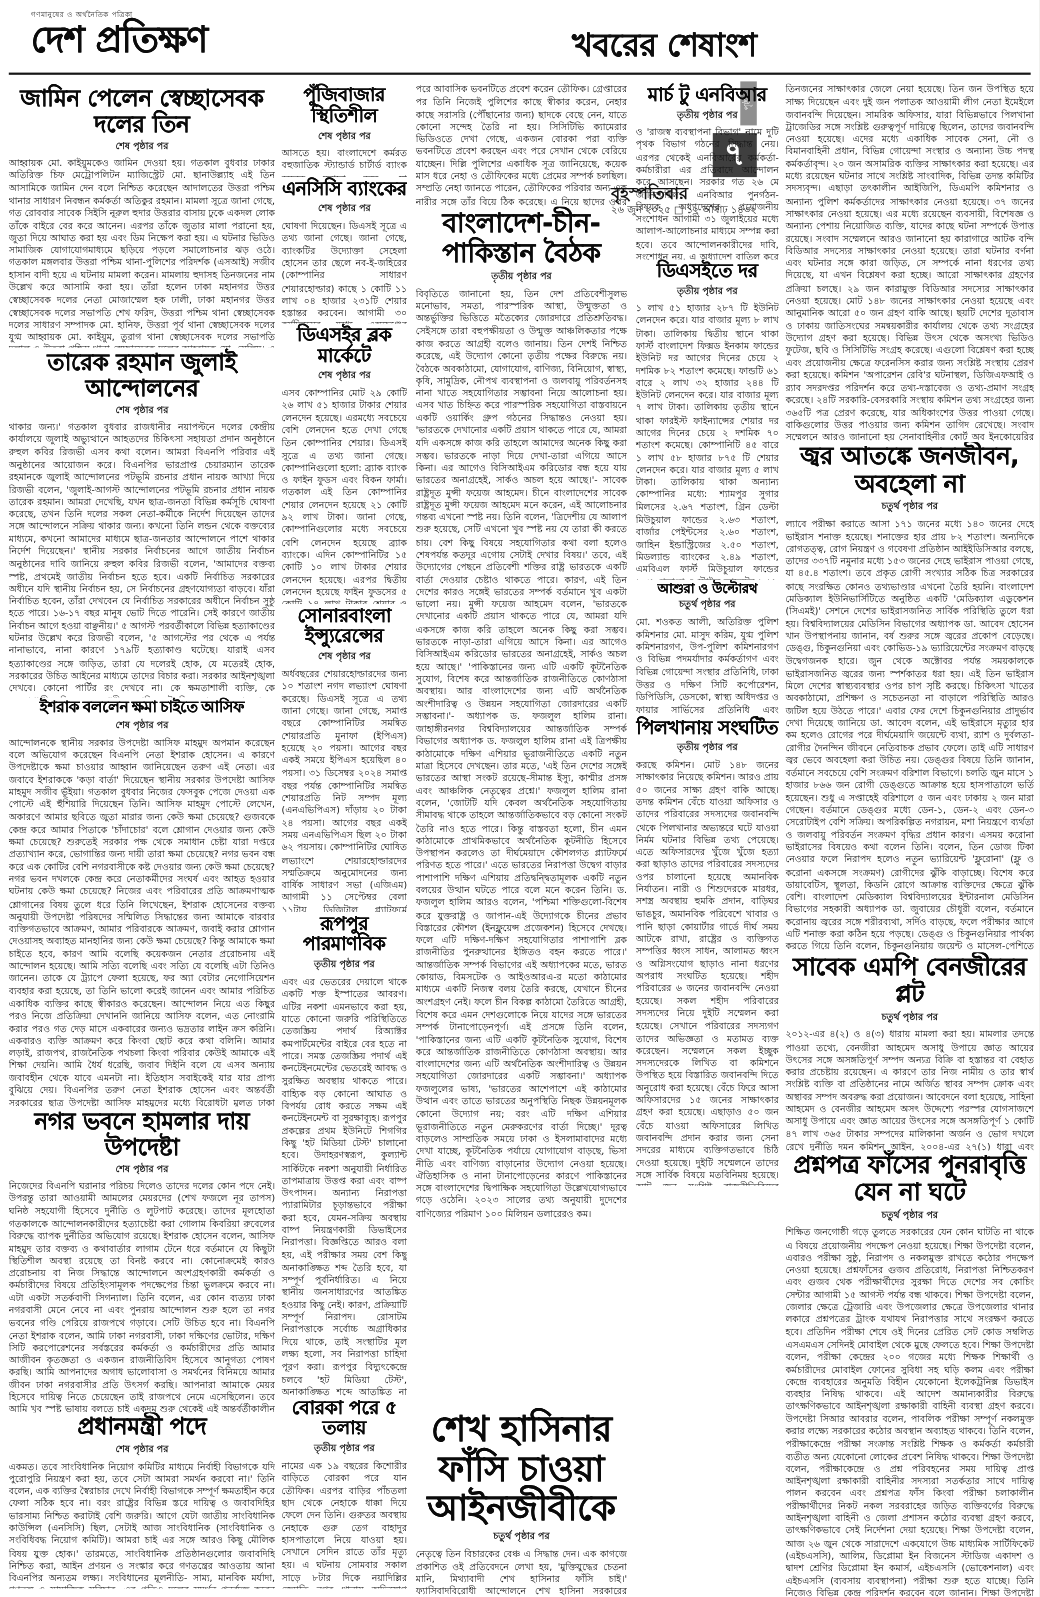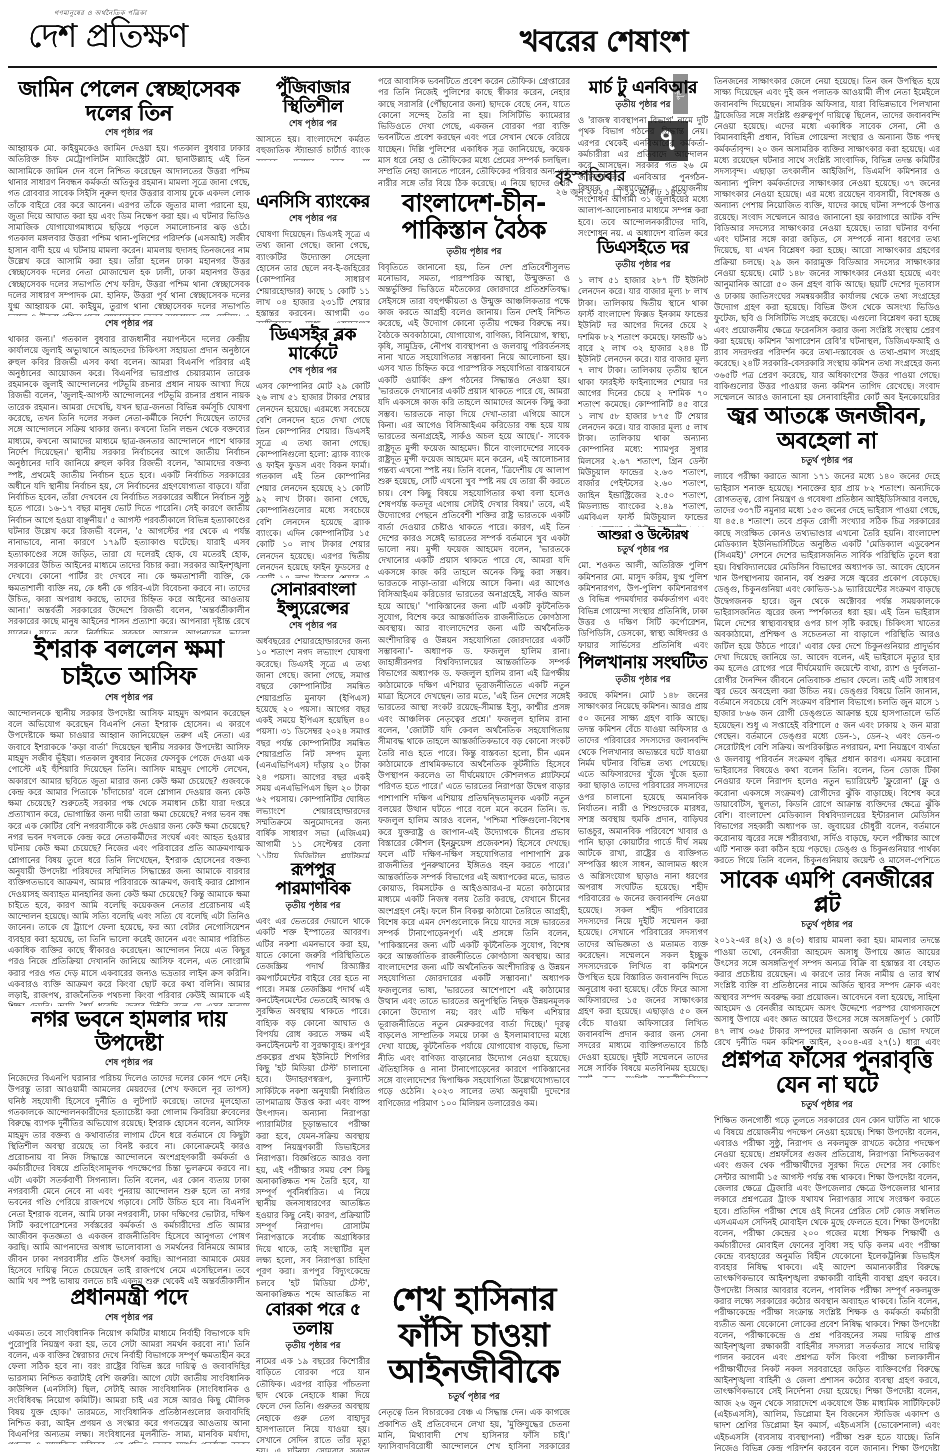--- a/index.html
+++ b/index.html
@@ -2,22 +2,22 @@
 <html lang="bn"><head>
 <meta charset="utf-8">
 <style>
   html,body{margin:0;padding:0;background:#e8e8e4;}
   .page{position:relative;width:945px;height:1452px;margin:0 auto;background:#ffffff;
         font-family:"DejaVu Sans","Liberation Sans",sans-serif;color:#111;overflow:hidden;}
   
   .masthead{position:absolute;left:0;top:0;width:945px;height:70px;}
   .mast-rule{position:absolute;left:8px;right:8px;top:66px;height:2px;background:#161616;}
   .logo-wrap{position:absolute;left:28px;top:8px;}
-  .tagline{font-size:6.5px;color:#333;letter-spacing:.5px;margin-left:26px;font-style:italic;}
-  .logo{font-size:33px;font-weight:normal;letter-spacing:-1px;line-height:1.0;color:#0b0b0b;
+  .tagline{font-size:6.5px;color:#333;letter-spacing:.5px;}
+  .logo{font-size:33px;font-weight:bold;letter-spacing:-1px;line-height:1.0;color:#0b0b0b;
         text-shadow:0 0 .6px #000;}
   .head-right{position:absolute;left:520px;top:18px;display:flex;align-items:flex-end;gap:7px;flex-direction:column;}
   .section-title{font-size:29px;font-weight:bold;color:#0e0e0e;letter-spacing:-.5px;white-space:nowrap;
         text-shadow:0 0 .5px #000;}
   .page-strip{width:15px;height:40px;background:#8f8f8f;color:#fff;display:flex;align-items:center;
         justify-content:center;}
   .page-strip span{writing-mode:vertical-rl;transform:rotate(180deg);font-size:7.5px;}
   .page-box{width:40px;height:40px;background:#3f3f3f;color:#fff;display:flex;align-items:center;
         justify-content:center;font-size:30px;font-weight:bold;}
   .date-block{line-height:1.15;padding-left:2px;}
@@ -65,46 +65,47 @@
   </div>
 
   <div class="content">
     <div class="band band-a">
         <article style="height: 240px;">
           <h2 class="headline" style="font-size: 21px; text-align: center;">জামিন পেলেন স্বেচ্ছাসেবক দলের তিন</h2>
           <div class="cont">শেষ পৃষ্ঠার পর</div>
           <div class="body">আহ্বায়ক মো. কাইয়ুমকেও জামিন দেওয়া হয়। গতকাল বুধবার ঢাকার অতিরিক্ত চিফ মেট্রোপলিটন ম্যাজিস্ট্রেট মো. ছানাউল্ল্যাহ এই তিন আসামিকে জামিন দেন বলে নিশ্চিত করেছেন আদালতের উত্তরা পশ্চিম থানার সাধারণ নিবন্ধন কর্মকর্তা অতিকুর রহমান। মামলা সূত্রে জানা গেছে, গত রোববার সাবেক সিইসি নূরুল হুদার উত্তরার বাসায় ঢুকে একদল লোক তাঁকে বাইরে বের করে আনেন। এরপর তাঁকে জুতার মালা পরানো হয়, জুতা দিয়ে আঘাত করা হয় এবং ডিম নিক্ষেপ করা হয়। এ ঘটনার ভিডিও সামাজিক যোগাযোগমাধ্যমে ছড়িয়ে পড়লে সমালোচনার ঝড় ওঠে। গতকাল মঙ্গলবার উত্তরা পশ্চিম থানা-পুলিশের পরিদর্শক (এসআই) সজীব হাসান বাদী হয়ে এ ঘটনায় মামলা করেন। মামলায় হুদাসহ তিনজনের নাম উল্লেখ করে আসামি করা হয়। তাঁরা হলেন ঢাকা মহানগর উত্তর স্বেচ্ছাসেবক দলের নেতা মোজাম্মেল হক ঢালী, ঢাকা মহানগর উত্তর স্বেচ্ছাসেবক দলের সভাপতি শেখ ফরিদ, উত্তরা পশ্চিম থানা স্বেচ্ছাসেবক দলের সাধারণ সম্পাদক মো. হানিফ, উত্তরা পূর্ব থানা স্বেচ্ছাসেবক দলের যুগ্ম আহ্বায়ক মো. কাইয়ুম, তুরাগ থানা স্বেচ্ছাসেবক দলের সভাপতি দুলাল ও উত্তরা পশ্চিম থানা স্বেচ্ছাসেবক দলের আহ্বায়ক মো. সেলিম। এ ছাড়া মামলায় অজ্ঞাতনামা ব্যক্তিদের আসামি করা হয়। গত সোমবার রাতে মো. হানিফকে সেনাবাহিনী আটক করে উত্তরা পশ্চিম থানা-পুলিশের কাছে হস্তান্তর করে। তাঁকে পরদিন মামলায় গ্রেপ্তার দেখিয়ে আদালতে পাঠানোর নির্দেশ দেন আদালত। তাঁর জামিনের আবেদন শুনানির জন্য আজ দিন ধার্য ছিল। মামলার আসামি মোজাম্মেল হক ঢালী ও মো. কাইয়ুম আজ আদালতে আত্মসমর্পণ করে জামিন চান। শুনানি শেষে আদালত তিনজনকে জামিন দেন।</div>
         </article>
         <article style="height: 318px;">
+          <h2 class="headline" style="font-size: 21px;">তারেক রহমান জুলাই আন্দোলনের</h2>
           <div class="cont">শেষ পৃষ্ঠার পর</div>
           <div class="body">থাকার জন্য।' গতকাল বুধবার রাজধানীর নয়াপল্টনে দলের কেন্দ্রীয় কার্যালয়ে জুলাই অভ্যুত্থানে আহতদের চিকিৎসা সহায়তা প্রদান অনুষ্ঠানে রুহুল কবির রিজভী এসব কথা বলেন। আমরা বিএনপি পরিবার এই অনুষ্ঠানের আয়োজন করে। বিএনপির ভারপ্রাপ্ত চেয়ারম্যান তারেক রহমানকে জুলাই আন্দোলনের পটভূমি রচনার প্রধান নায়ক আখ্যা দিয়ে রিজভী বলেন, 'জুলাই-আগস্ট আন্দোলনের পটভূমি রচনার প্রধান নায়ক তারেক রহমান। আমরা দেখেছি, যখন ছাত্র-জনতা বিভিন্ন কর্মসূচি ঘোষণা করেছে, তখন তিনি দলের সকল নেতা-কর্মীকে নির্দেশ দিয়েছেন তাদের সঙ্গে আন্দোলনে সক্রিয় থাকার জন্য। কখনো তিনি লন্ডন থেকে বক্তব্যের মাধ্যমে, কখনো আমাদের মাধ্যমে ছাত্র-জনতার আন্দোলনে পাশে থাকার নির্দেশ দিয়েছেন।' স্থানীয় সরকার নির্বাচনের আগে জাতীয় নির্বাচন অনুষ্ঠানের দাবি জানিয়ে রুহুল কবির রিজভী বলেন, 'আমাদের বক্তব্য স্পষ্ট, প্রথমেই জাতীয় নির্বাচন হতে হবে। একটি নির্বাচিত সরকারের অধীনে যদি স্থানীয় নির্বাচন হয়, সে নির্বাচনের গ্রহণযোগ্যতা বাড়বে। যাঁরা নির্বাচিত হবেন, তাঁরা দেখবেন যে নির্বাচিত সরকারের অধীনে নির্বাচন সুষ্ঠু হতে পারে। ১৬-১৭ বছর মানুষ ভোট দিতে পারেনি। সেই কারণে জাতীয় নির্বাচন আগে হওয়া বাঞ্ছনীয়।' ৫ আগস্ট পরবর্তীকালে বিভিন্ন হত্যাকাণ্ডের ঘটনার উল্লেখ করে রিজভী বলেন, '৫ আগস্টের পর থেকে এ পর্যন্ত নানাভাবে, নানা কারণে ১৭৯টি হত্যাকাণ্ড ঘটেছে। যারাই এসব হত্যাকাণ্ডের সঙ্গে জড়িত, তারা যে দলেরই হোক, যে মতেরই হোক, সরকারের উচিত আইনের মাধ্যমে তাদের বিচার করা। সরকার আইনশৃঙ্খলা দেখবে। কোনো পার্টির রং দেখবে না। কে ক্ষমতাশালী ব্যক্তি, কে ক্ষমতাশালী ব্যক্তি নয়, কে ধনী কে গরিব-এটা বিবেচনা করবে না। তাদের উচিত, কারা অপরাধ করছে, তাদের চিহ্নিত করে আইনের আওতায় আনা।' অন্তর্বর্তী সরকারের উদ্দেশে রিজভী বলেন, 'অন্তর্বর্তীকালীন সরকারের কাছে মানুষ আইনের শাসন প্রত্যাশা করে। আপনারা দৃষ্টান্ত রেখে যাবেন। যাতে করে নির্বাচিত সরকার আসলে আপনাদের ভালো ভূমিকাগুলো চিহ্নিত করে আরও ভালো কিছু করার চেষ্টা করে। কেন এই সময়ে এসে এত খুন-জখম হবে, কেন এত ডাকাতি, চুরি হত্যাকাণ্ড ঘটবে, এসব বিষয়ে অন্তর্বর্তীকালীন সরকারকে আরও বেশি তৎপর হতে হবে।' আমরা বিএনপি পরিবারের সদস্যসচিব কৃষিবিদ মোকছেদুল মোমিন মিথুনের সভাপতিত্বে সংগঠনের উপদেষ্টা ইঞ্জিনিয়ার আশরাফউদ্দিন বকুলসহ অনেকে অনুষ্ঠানে উপস্থিত ছিলেন।</div>
         </article>
         <article style="height: 372px;">
-          <h2 class="headline" style="font-size: 24px;">ইশরাক বললেন ক্ষমা চাইতে আসিফ</h2>
+          <h2 class="headline" style="font-size: 14px; font-family: Liberation Serif, serif;">ইশরাক বললেন ক্ষমা চাইতে আসিফ</h2>
           <div class="cont">শেষ পৃষ্ঠার পর</div>
           <div class="body">আন্দোলনকে স্থানীয় সরকার উপদেষ্টা আসিফ মাহমুদ অপমান করেছেন বলে অভিযোগ করেছেন বিএনপি নেতা ইশরাক হোসেন। এ কারণে উপদেষ্টাকে ক্ষমা চাওয়ার আহ্বান জানিয়েছেন তরুণ এই নেতা। এর জবাবে ইশরাককে 'কড়া বার্তা' দিয়েছেন স্থানীয় সরকার উপদেষ্টা আসিফ মাহমুদ সজীব ভূঁইয়া। গতকাল বুধবার নিজের ফেসবুক পেজে দেওয়া এক পোস্টে এই হুঁশিয়ারি দিয়েছেন তিনি। আসিফ মাহমুদ পোস্টে লেখেন, অকারণে আমার ছবিতে জুতা মারার জন্য কেউ ক্ষমা চেয়েছে? গুজবকে কেন্দ্র করে আমার পিতাকে 'চাঁদাচোর' বলে শ্লোগান দেওয়ার জন্য কেউ ক্ষমা চেয়েছে? শুরুতেই সরকার পক্ষ থেকে সমাধান চেষ্টা যারা দপ্তরে প্রত্যাখ্যান করে, ভোগান্তির জন্য দায়ী তারা ক্ষমা চেয়েছে? নগর ভবন বন্ধ করে এক কোটির বেশি নগরবাসীকে কষ্ট দেওয়ার জন্য কেউ ক্ষমা চেয়েছে? নগর ভবন দখলকে কেন্দ্র করে নেতাকর্মীদের সংঘর্ষ এবং আহত হওয়ার ঘটনায় কেউ ক্ষমা চেয়েছে? নিজের এবং পরিবারের প্রতি আক্রমণাত্মক শ্লোগানের বিষয় তুলে ধরে তিনি লিখেছেন, ইশরাক হোসেনের বক্তব্য অনুযায়ী উপদেষ্টা পরিষদের সম্মিলিত সিদ্ধান্তের জন্য আমাকে বারবার ব্যক্তিগতভাবে আক্রমণ, আমার পরিবারকে আক্রমণ, জবাই করার শ্লোগান দেওয়াসহ অব্যাহত মানহানির জন্য কেউ ক্ষমা চেয়েছে? কিন্তু আমাকে ক্ষমা চাইতে হবে, কারণ আমি বলেছি কয়েকজন নেতার প্ররোচনায় এই আন্দোলন হয়েছে। আমি সত্যি বলেছি এবং সত্যি যে বলেছি এটা তিনিও জানেন। তাকে যে ট্র্যাপে ফেলা হয়েছে, ফর অ্যা বেটার নেগোসিয়েশন ব্যবহার করা হয়েছে, তা তিনি ভালো করেই জানেন এবং আমার পরিচিত একাধিক ব্যক্তির কাছে স্বীকারও করেছেন। আন্দোলন নিয়ে এত কিছুর পরও নিজে প্রতিক্রিয়া দেখাননি জানিয়ে আসিফ বলেন, এত নোংরামি করার পরও গত দেড় মাসে একবারের জন্যও ভদ্রতার লাইন ক্রস করিনি। একবারও ব্যক্তি আক্রমণ করে কিংবা ছোট করে কথা বলিনি। আমার লড়াই, রাজপথ, রাজনৈতিক পথচলা কিংবা পরিবার কেউই আমাকে এই শিক্ষা দেয়নি। আমি ধৈর্য ধরেছি, জবাব দিইনি বলে যে এসব অন্যায় জবাবহীন থেকে যাবে এমনটা না। ইতিহাস সবাইকেই যার যার প্রাপ্য বুঝিয়ে দেয়। বিএনপির তরুণ নেতা ইশরাক হোসেন এবং অন্তর্বর্তী সরকারের ছাত্র উপদেষ্টা আসিফ মাহমুদের মধ্যে বিরোধটা মূলত ঢাকা দক্ষিণ সিটি করপোরেশনকে কেন্দ্র করে। আদালতের রায় ঘোষণার পরও ইশরাক মেয়রের চেয়ারে বসতে না পারার জন্য স্থানীয় সরকার উপদেষ্টা আসিফ মাহমুদকে দায়ী করে আসছেন। তাকে শপথ পড়ানোর দাবিতে তার অনুসারীরা সিটি করপোরেশন অচল করে দিয়ে দিনের পর দিন আন্দোলনও করেছেন। তবে উপদেষ্টা আসিফ মাহমুদ বলেছেন, এটি তার ব্যক্তিগত কোনও বিষয় নয়। ইশরাককে শপথ পড়াতে আইনি বাধা রয়েছে। এজন্য স্থানীয় সরকার শপথের আয়োজন করতে পারছে না। তাছাড়া এ ব্যাপারে কোনও সিদ্ধান্ত একা তিনি নিতে পারেন না। এটা নিয়মতান্ত্রিক ও সম্মিলিতভাবে নেওয়া হয়ে থাকে। এজন্য এককভাবে তার ওপর দায় চাপানো উচিত নয়।</div>
         </article>
         <article style="height: 278px;">
           <h2 class="headline" style="font-size: 21px;">নগর ভবনে হামলার দায় উপদেষ্টা</h2>
           <div class="cont">শেষ পৃষ্ঠার পর</div>
           <div class="body">নিজেদের বিএনপি ঘরানার পরিচয় দিলেও তাদের দলের কোন পদে নেই। উপরন্তু তারা আওয়ামী আমলের মেয়রদের (শেখ ফজলে নূর তাপস) ঘনিষ্ঠ সহযোগী হিসেবে দুর্নীতি ও লুটপাট করেছে। তাদের মূলহোতা গতকালকে আন্দোলনকারীদের হত্যাচেষ্টা করা গোলাম কিবরিয়া রুবেলের বিরুদ্ধে ব্যাপক দুর্নীতির অভিযোগ রয়েছে। ইশরাক হোসেন বলেন, আসিফ মাহমুদ তার বক্তব্য ও কথাবার্তার লাগাম টেনে ধরে বর্তমানে যে কিছুটা স্থিতিশীল অবস্থা রয়েছে তা বিনষ্ট করবে না। কোনোক্রমেই কারও প্ররোচনায় বা নিজ সিদ্ধান্তে আন্দোলনে অংশগ্রহণকারী কর্মকর্তা ও কর্মচারীদের বিষয়ে প্রতিহিংসামূলক পদক্ষেপের চিন্তা ভুলক্রমে করবে না। এটা একটা সতর্কবাণী সিগন্যাল। তিনি বলেন, এর কোন ব্যত্যয় ঢাকা নগরবাসী মেনে নেবে না এবং পুনরায় আন্দোলন শুরু হলে তা নগর ভবনের গণ্ডি পেরিয়ে রাজপথে গড়াবে। সেটি উচিত হবে না। বিএনপি নেতা ইশরাক বলেন, আমি ঢাকা নগরবাসী, ঢাকা দক্ষিণের ভোটার, দক্ষিণ সিটি করপোরেশনের সর্বস্তরের কর্মকর্তা ও কর্মচারীদের প্রতি আমার আজীবন কৃতজ্ঞতা ও একজন রাজনীতিবিদ হিসেবে আনুগত্য পোষণ করছি। আমি আপনাদের অগাধ ভালোবাসা ও সমর্থনের বিনিময়ে আমার জীবন ঢাকা নগরবাসীর প্রতি উৎসর্গ করছি। আপনারা আমাকে মেয়র হিসেবে দায়িত্ব নিতে চেয়েছেন তাই রাজপথে নেমে এসেছিলেন। তবে আমি খুব স্পষ্ট ভাষায় বলতে চাই একদম শুরু থেকেই এই অন্তর্বর্তীকালীন সরকারের অধীনে মেয়র পদে বসে নগর পরিচালনা করার পরিকল্পনা আমার ছিল না। আমাদের শীর্ষ নেতৃত্বের পরামর্শক্রমে অবৈধ তাপসের বিরুদ্ধে পাওয়া রায়টি একটি স্থায়ী দলিল হিসেবে প্রতিষ্ঠার জন্য, আইনের শাসনের চূড়ান্ত বিজয়ের একটি প্রমাণ হিসেবে রাখার জন্য সিদ্ধান্ত নেওয়া হয়। সেই প্রক্রিয়ার সর্বশেষ ধাপ এই শপথগ্রহণ অনুষ্ঠান যা কেবলই একটি আনুষ্ঠানিকতার মধ্যেই সীমাবদ্ধ থাকবে। এবং এই প্রক্রিয়া পদে পদে বাধাগ্রস্ত করতে গিয়ে শেষবেলায় গিয়ে অন্তর্বর্তীকালীন সরকারের যে দল নিরপেক্ষ নয়, আমাদের সেই বয়ানটি চূড়ান্তভাবে প্রমাণিত হয়েছে।</div>
         </article>
         <article style="height: 160px;">
           <h2 class="headline" style="font-size: 21px;">প্রধানমন্ত্রী পদে</h2>
           <div class="cont">শেষ পৃষ্ঠার পর</div>
           <div class="body">একমত। তবে সাংবিধানিক নিয়োগ কমিটির মাধ্যমে নির্বাহী বিভাগকে যদি পুরোপুরি নিয়ন্ত্রণ করা হয়, তবে সেটা আমরা সমর্থন করবো না।' তিনি বলেন, এক ব্যক্তির স্বৈরাচার দেখে নির্বাহী বিভাগকে সম্পূর্ণ ক্ষমতাহীন করে ফেলা সঠিক হবে না। বরং রাষ্ট্রের বিভিন্ন স্তরে দায়িত্ব ও জবাবদিহির ভারসাম্য নিশ্চিত করাটাই বেশি জরুরি। আগে যেটা জাতীয় সাংবিধানিক কাউন্সিল (এনসিসি) ছিল, সেটাই আজ সাংবিধানিক (সাংবিধানিক ও সংবিধিবদ্ধ নিয়োগ কমিটি)। আমরা চাই এর সঙ্গে আরও কিছু মৌলিক বিষয় যুক্ত হোক।' তারমতে, সাংবিধানিক প্রতিষ্ঠানগুলোর জবাবদিহি নিশ্চিত করা, আইন প্রণয়ন ও সংস্কার করে গণতন্ত্রের আওতায় আনা বিএনপির অন্যতম লক্ষ্য। সংবিধানের মূলনীতি- সাম্য, মানবিক মর্যাদা, গণতন্ত্র ও সামাজিক সুবিচার- এর প্রতিও দলের সমর্থন পুনর্ব্যক্ত করেন বিএনপির এ নেতা।</div>
         </article>
       </div>
     <div class="band band-b">
         <article style="height: 85px;">
           <h2 class="headline" style="font-size: 17px;">পুঁজিবাজার স্থিতিশীল</h2>
           <div class="cont">শেষ পৃষ্ঠার পর</div>
           <div class="body">আসতে হয়। বাংলাদেশে কর্মরত বহুজাতিক স্ট্যান্ডার্ড চার্টার্ড ব্যাংক অনেক মুনাফা করে, যা বাংলাদেশের শীর্ষ ৪ ব্যাংকের থেকে বেশি। কিন্তু এই ব্যাংকটি বাংলাদেশের পুঁজিবাজারে তালিকাভুক্ত না। অথচ ভারত, পাকিস্তান ও শ্রীলঙ্কায় তালিকাভুক্ত।</div>
         </article>
-        <article style="height: 133px; margin-top: 29px;">
+        <article style="height: 133px;">
           <h2 class="headline" style="font-size: 17px;">এনসিসি ব্যাংকের</h2>
           <div class="cont">শেষ পৃষ্ঠার পর</div>
           <div class="body">ঘোষণা দিয়েছেন। ডিএসই সূত্রে এ তথ্য জানা গেছে। জানা গেছে, ব্যাংকটির উদ্যোক্তা সেহেলা হোসেন তার ছেলে নব-ই-জহিরের (কোম্পানির সাধারণ শেয়ারহোল্ডার) কাছে ১ কোটি ১১ লাখ ০৪ হাজার ২৩১টি শেয়ার হস্তান্তর করবেন। আগামী ৩০ কর্মদিবসের মধ্যে এক্সচেঞ্জের ট্রেডিং সিস্টেমের বাইরে শেয়ারগুলো হস্তান্তর করবেন কোম্পানিটির এই উদ্যোক্তা।</div>
         </article>
         <article style="height: 255px;">
           <h2 class="headline" style="font-size: 17px;">ডিএসইর ব্লক মার্কেটে</h2>
           <div class="cont">শেষ পৃষ্ঠার পর</div>
           <div class="body">এসব কোম্পানির মোট ২৯ কোটি ২৬ লাখ ৫১ হাজার টাকার শেয়ার লেনদেন হয়েছে। এরমধ্যে সবচেয়ে বেশি লেনদেন হতে দেখা গেছে তিন কোম্পানির শেয়ার। ডিএসই সূত্রে এ তথ্য জানা গেছে। কোম্পানিগুলো হলো: ব্র্যাক ব্যাংক ও ফাইন ফুডস এবং বিকন ফার্মা। গতকাল এই তিন কোম্পানির শেয়ার লেনদেন হয়েছে ২১ কোটি ৯২ লাখ টাকা। জানা গেছে, কোম্পানিগুলোর মধ্যে সবচেয়ে বেশি লেনদেন হয়েছে ব্র্যাক ব্যাংকে। এদিন কোম্পানিটির ১৫ কোটি ১০ লাখ টাকার শেয়ার লেনদেন হয়েছে। এরপর দ্বিতীয় লেনদেন হয়েছে ফাইন ফুডসের ৫ কোটি ১৪ লাখ টাকার শেয়ার ও তৃতীয় অবস্থানে বিকন ফার্মাসিউটিক্যালস ১ কোটি ৬৮ লাখ টাকার শেয়ার। অন্য কোম্পানিগুলোর মধ্যে: মারিকো বাংলাদেশ ১ কোটি ২১ লাখ টাকা এবং আলহাজ্ব টেক্সটাইল ১ কোটি ১০ লাখ টাকার শেয়ার লেনদেন হয়েছে।</div>
         </article>
         <article style="height: 280px;">

